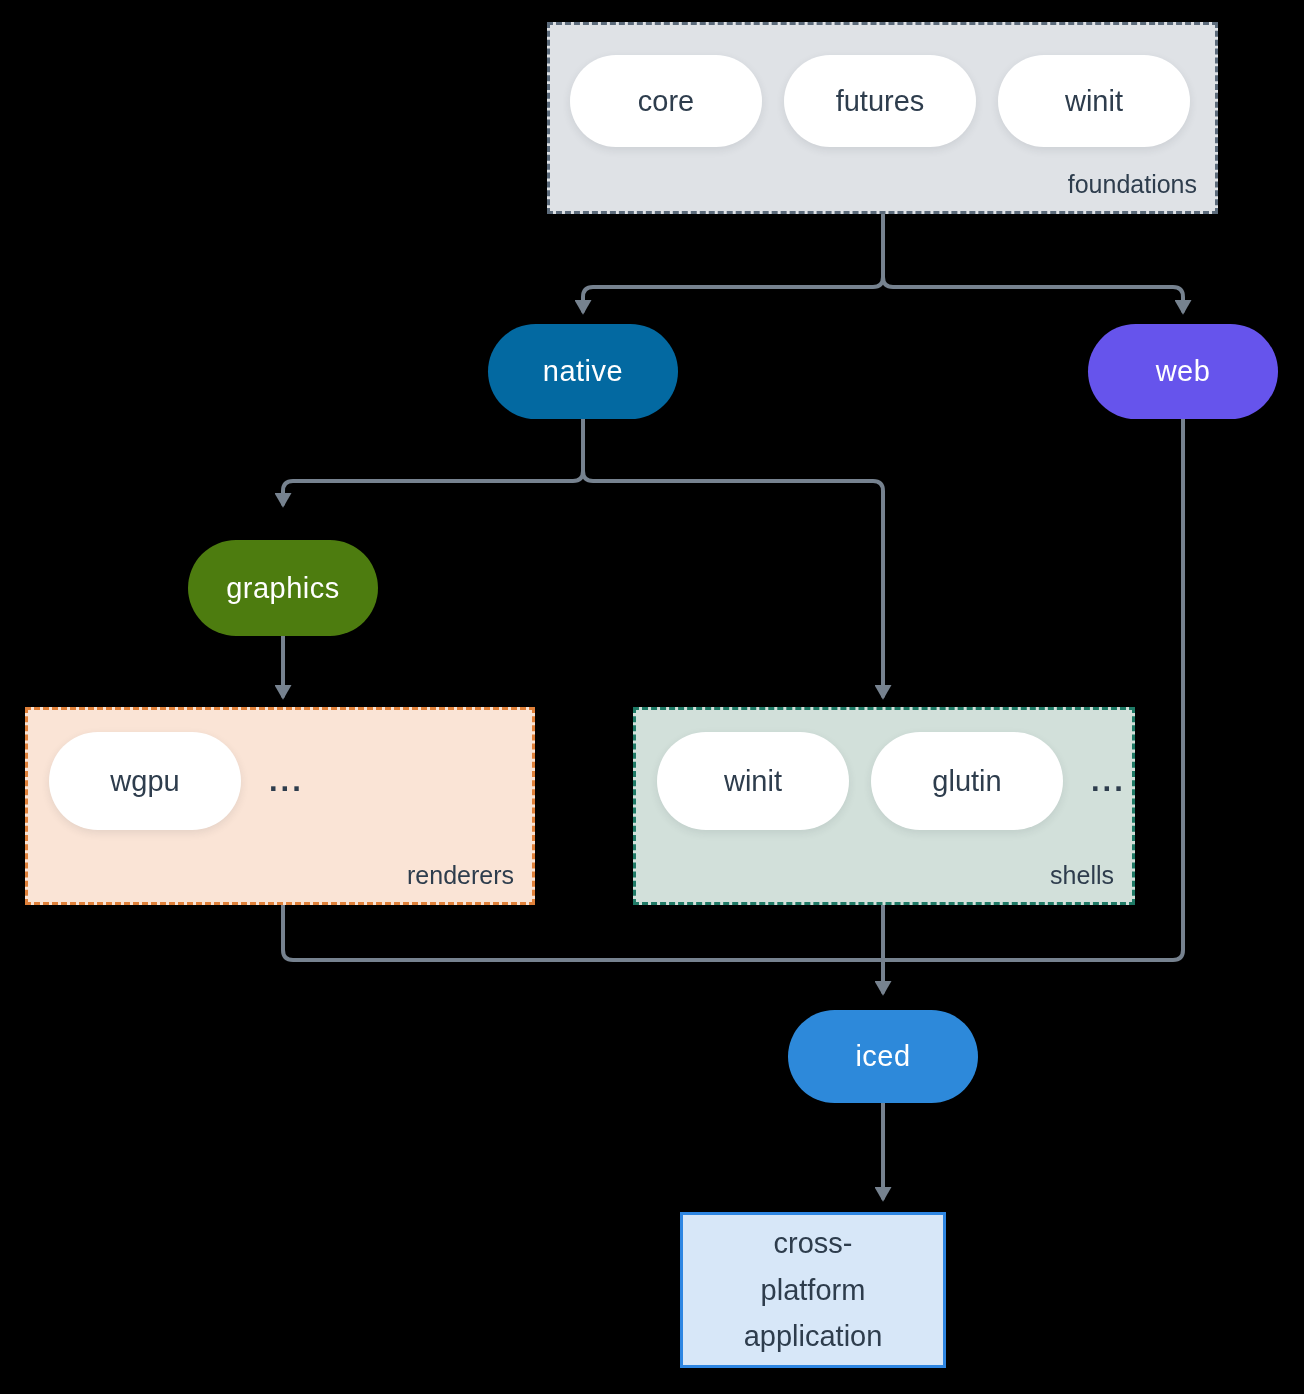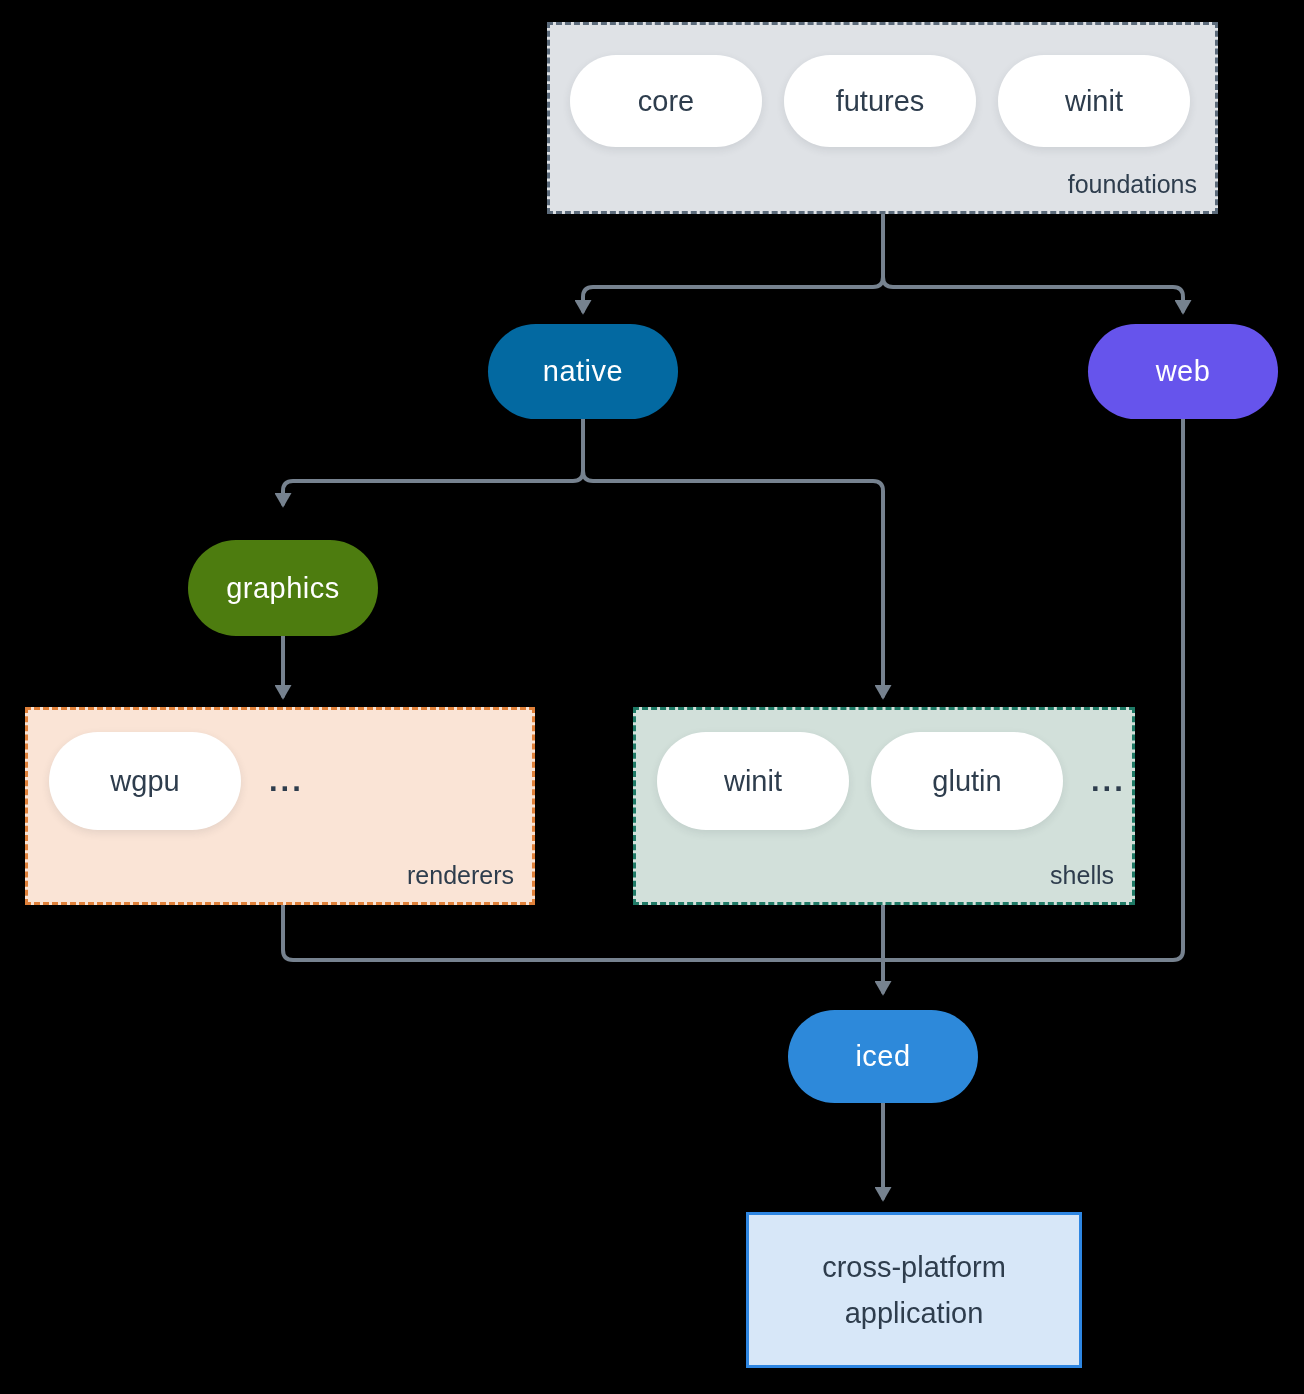--- a/index.html
+++ b/index.html
@@ -70,21 +70,21 @@
     color:#FFFFFF;
     letter-spacing:0.5px;
   }
   .node-native{left:488px;top:324px;width:190px;height:95px;background:#0369a1;}
   .node-web{left:1088px;top:324px;width:190px;height:95px;background:#6654EC;}
   .node-graphics{left:188px;top:516px;width:190px;height:96px;background:#4d7c0f;margin-top:24px;}
   .node-iced{left:788px;top:1010px;width:190px;height:93px;background:#2D89DA;}
 
   .appbox{
     position:absolute;
-    left:746px;top:1212px;width:336px;height:156px;
+    left:680px;top:1212px;width:266px;height:156px;
     box-sizing:border-box;
     background:#D7E7F8;
     border:3px solid #2E86E2;
     display:flex;align-items:center;justify-content:center;
     text-align:center;
     font-size:29px;
     line-height:1.6;
     color:#2E3D4D;
     padding:0 40px;
   }

